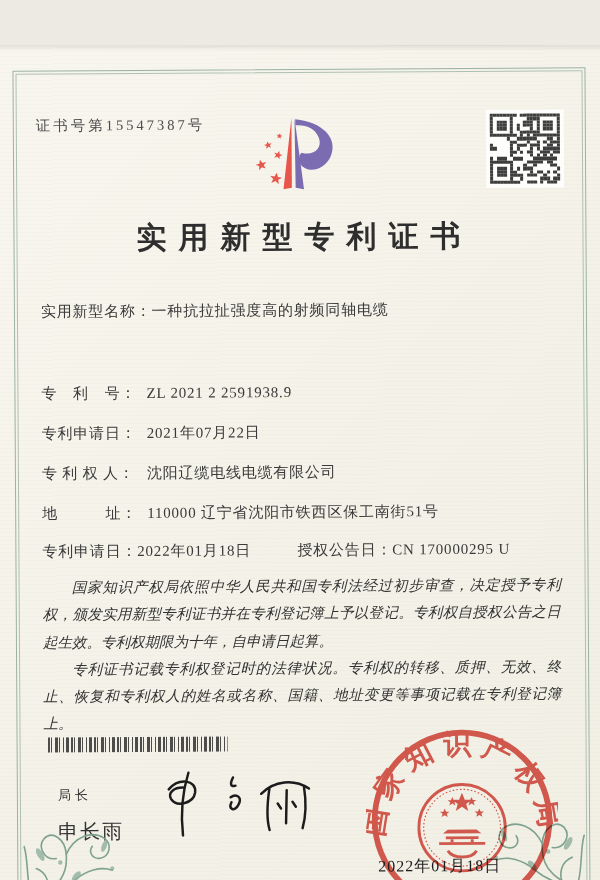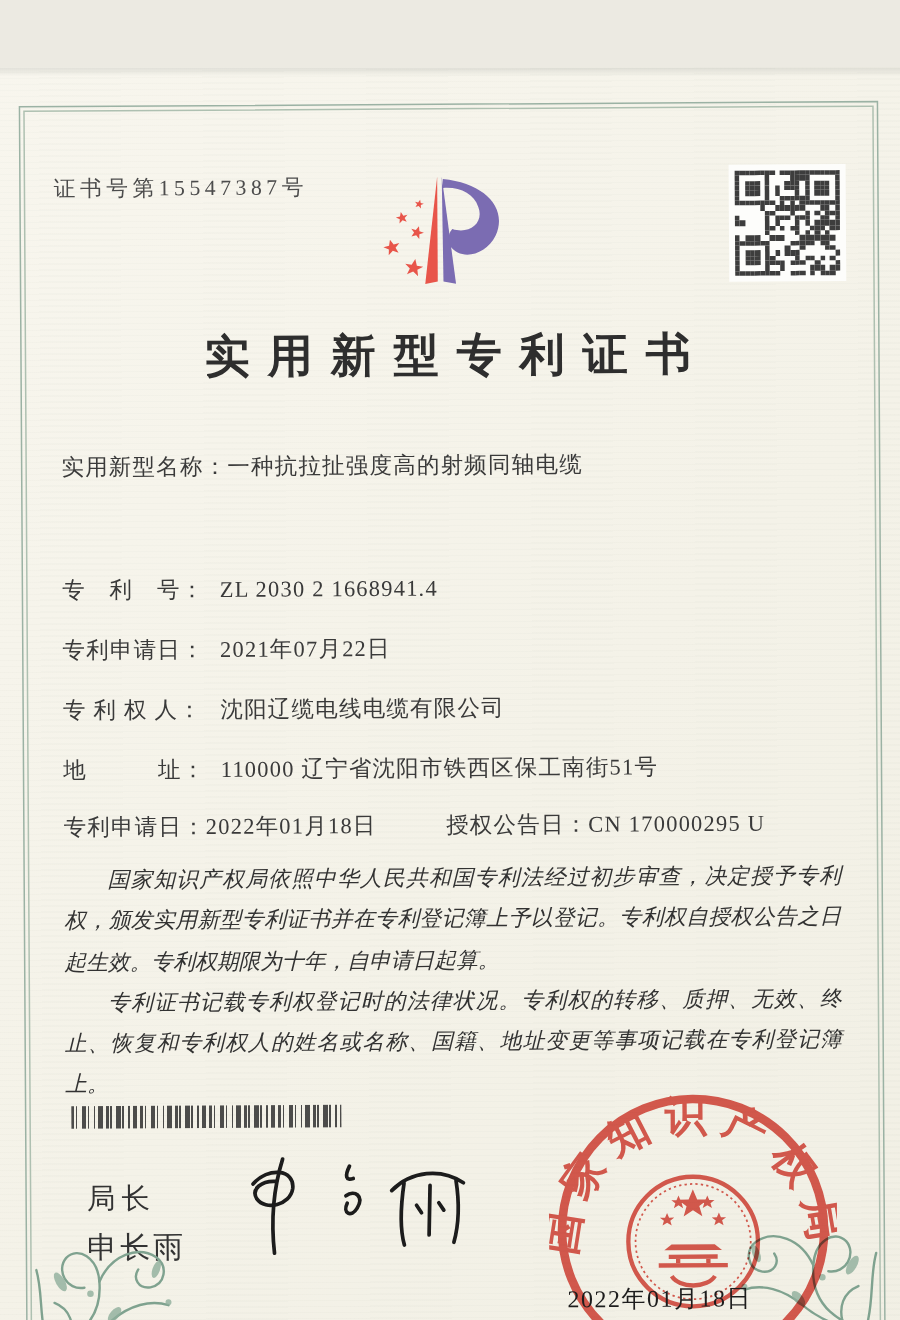--- a/index.html
+++ b/index.html
@@ -56,21 +56,21 @@
     font-size:14.5px;line-height:1.88;color:#323232;font-style:italic;}
   .body-text p{margin:0;text-indent:2em;text-align:justify;}
 
   .barcode{position:absolute;left:46px;top:691px;width:180px;height:15px;opacity:.85;
     background:repeating-linear-gradient(90deg,
       #2f2f2f 0 2px,transparent 2px 3px,#2f2f2f 3px 4px,transparent 4px 7px,
       #2f2f2f 7px 10px,transparent 10px 11px,#2f2f2f 11px 12px,transparent 12px 15px,
       #2f2f2f 15px 16px,transparent 16px 18px,#2f2f2f 18px 21px,transparent 21px 23px);}
 
   
-  .director-title{position:absolute;left:56px;top:740px;font-size:19px;letter-spacing:4px;color:#333;}
+  .director-title{position:absolute;left:56px;top:740px;font-size:13px;letter-spacing:4px;color:#333;}
   .director-name{position:absolute;left:56px;top:772px;font-size:20px;letter-spacing:2px;color:#333;}
   .signature{position:absolute;left:152px;top:712px;width:165px;height:92px;z-index:5;}
 
   
   .seal{position:absolute;left:364px;top:680px;width:192px;height:192px;z-index:6;
     opacity:.88;mix-blend-mode:multiply;}
   .seal-date{position:absolute;left:376px;top:812px;font-size:16px;letter-spacing:1px;color:#1d1d1d;z-index:7;}
 
   .footer{position:absolute;left:0;width:600px;top:834px;text-align:center;
     font-size:13px;letter-spacing:2px;color:#3a3a3a;}
@@ -583,21 +583,21 @@
             <i></i>
           </div>
       </div>
 
       <h1 class="title">实用新型专利证书</h1>
 
       <div class="field-row row0">
         <span class="lbl">实用新型名称：</span><span class="val">一种抗拉扯强度高的射频同轴电缆</span>
       </div>
       <div class="field-row row2">
-        <span class="lbl">专　利　号：</span><span class="val">ZL 2030 2 1668941.4</span>
+        <span class="lbl">专　利　号：</span><span class="val">ZL 2021 2 2591938.9</span>
       </div>
       <div class="field-row row3">
         <span class="lbl">专利申请日：</span><span class="val">2021年07月22日</span>
       </div>
       <div class="field-row row4">
         <span class="lbl">专 利 权 人：</span><span class="val">沈阳辽缆电线电缆有限公司</span>
       </div>
       <div class="field-row row5">
         <span class="lbl">地　　　址：</span><span class="val">110000 辽宁省沈阳市铁西区保工南街51号</span>
       </div>

